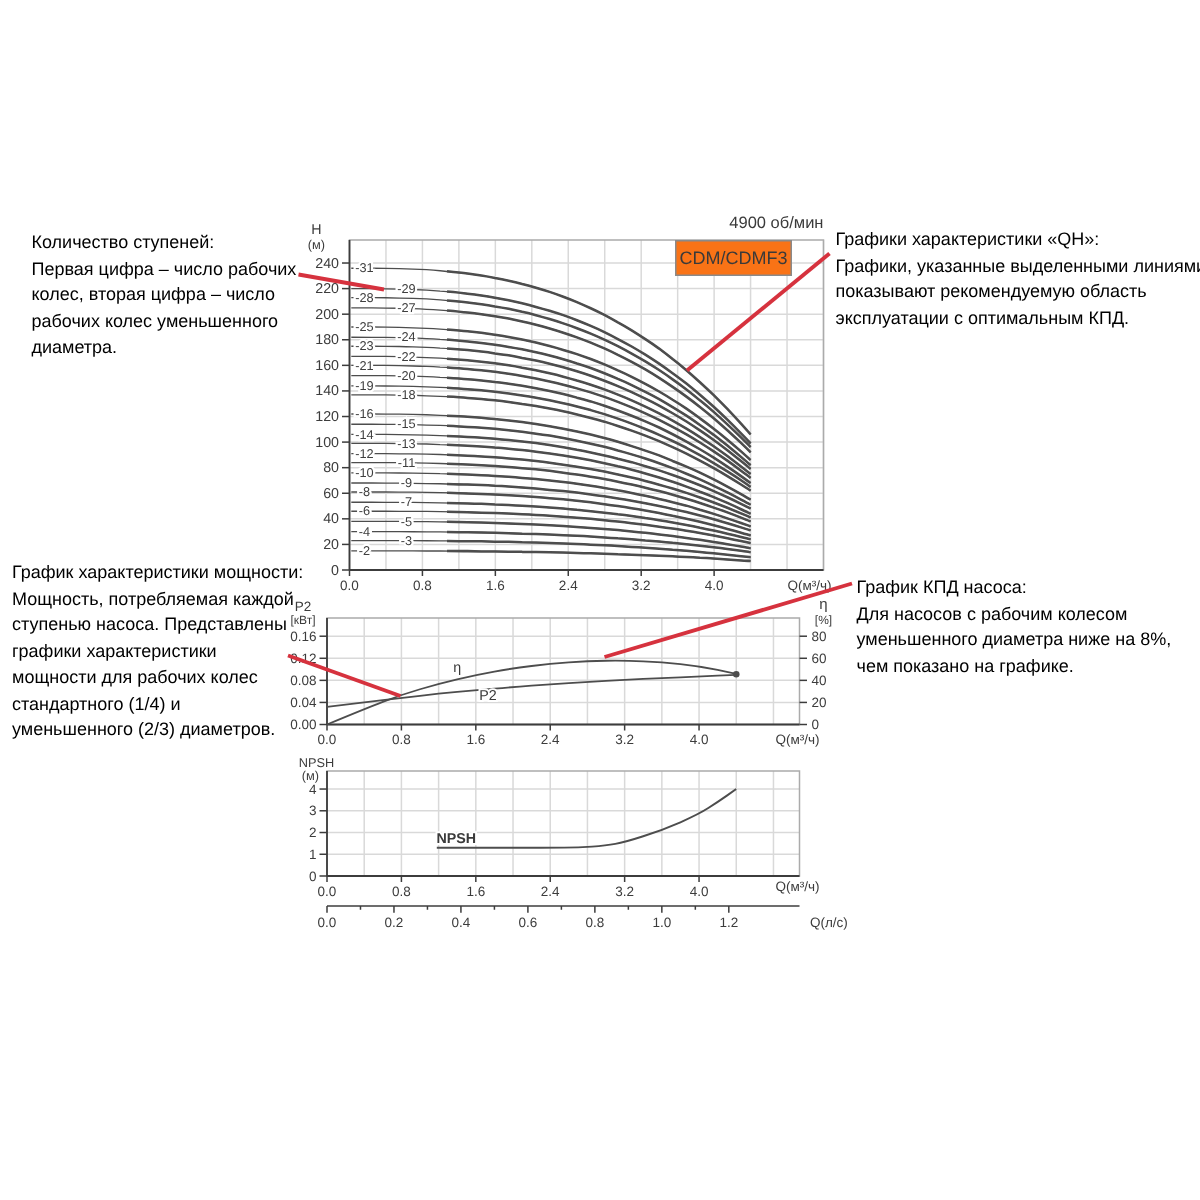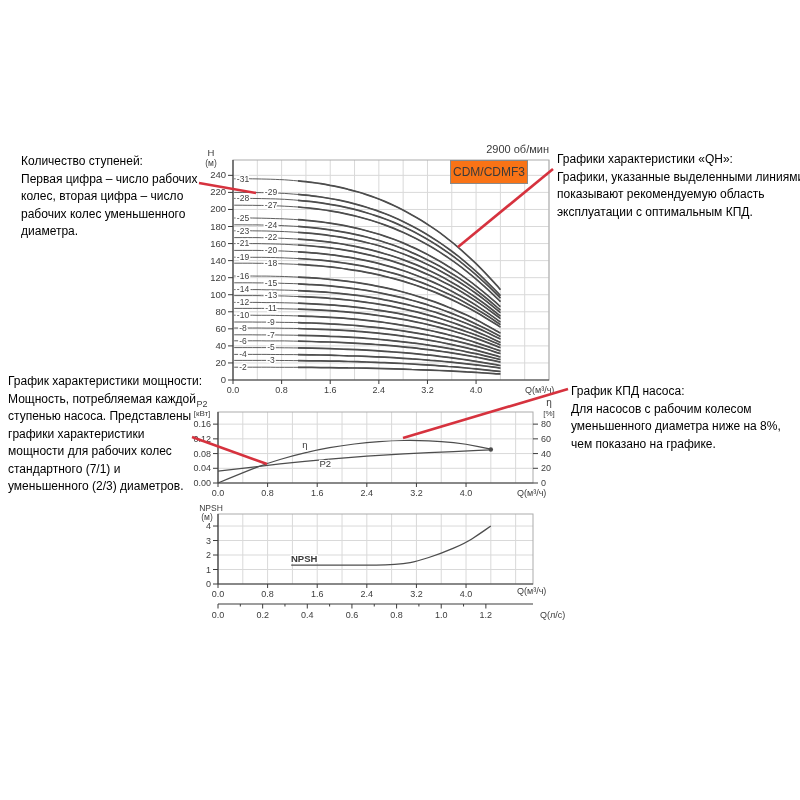--- a/index.html
+++ b/index.html
@@ -331,34 +331,34 @@
         </g>
       </g>
     <g id="g-leaders">
         <line x1="199" y1="183" x2="256" y2="193" stroke="#d6323e" stroke-width="2.6"></line>
         <line x1="553" y1="169" x2="458" y2="247" stroke="#d6323e" stroke-width="2.6"></line>
         <line x1="192" y1="437" x2="267" y2="464" stroke="#d6323e" stroke-width="2.6"></line>
         <line x1="568" y1="389" x2="403" y2="438" stroke="#d6323e" stroke-width="2.6"></line>
       </g>
   </svg>
 
-  <div class="rpm">2900 об/мин</div>
+  <div class="rpm">4900 об/мин</div>
   <div class="model-box">CDM/CDMF3</div>
 
   <div class="ann" style="left:21px;top:153px;">Количество ступеней:
 Первая цифра – число рабочих
 колес, вторая цифра – число
 рабочих колес уменьшенного
 диаметра.</div>
   <div class="ann" style="left:8px;top:373px;">График характеристики мощности:
 Мощность, потребляемая каждой
 ступенью насоса. Представлены
 графики характеристики
 мощности для рабочих колес
-стандартного (7/1) и
+стандартного (1/4) и
 уменьшенного (2/3) диаметров.</div>
   <div class="ann" style="left:557px;top:151px;">Графики характеристики «QH»:
 Графики, указанные выделенными линиями,
 показывают рекомендуемую область
 эксплуатации с оптимальным КПД.</div>
   <div class="ann" style="left:571px;top:383px;">График КПД насоса:
 Для насосов с рабочим колесом
 уменьшенного диаметра ниже на 8%,
 чем показано на графике.</div>
 

